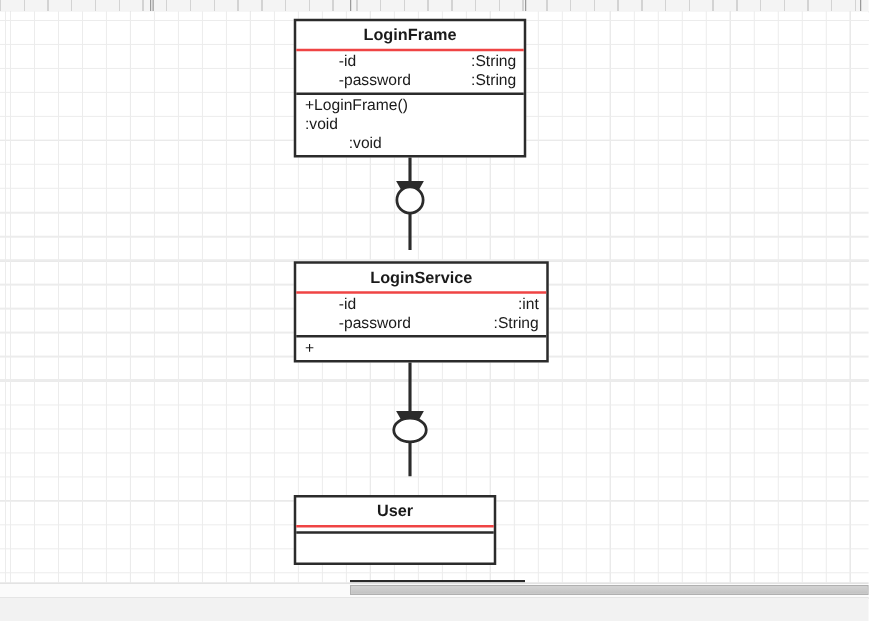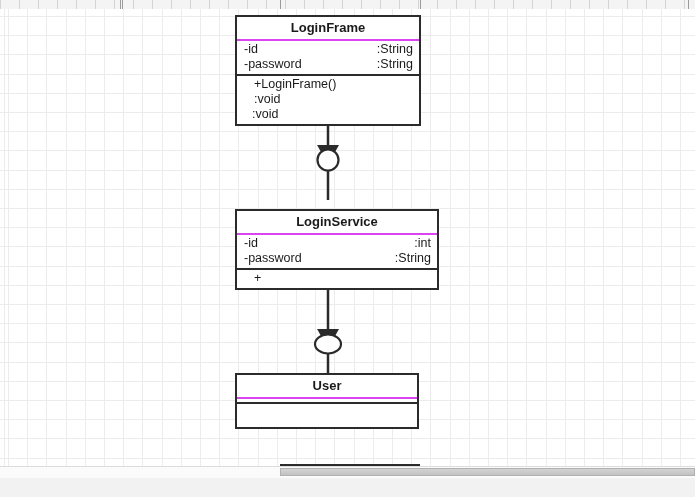--- a/index.html
+++ b/index.html
@@ -68,53 +68,54 @@
     background: #ffffff;
     border: 2px solid #2b2b2b;
     box-sizing: border-box;
     color: #1a1a1a;
   }
   .uml-header {
     text-align: center;
     font-weight: bold;
     font-size: 13px;
     padding: 3px 2px 4px 2px;
-    border-bottom: 2px solid #d946ef;
+    border-bottom: 2px solid #ef4444;
     line-height: 15px;
     white-space: nowrap;
     overflow: hidden;
   }
   .uml-compartment {
     padding: 1px 0 2px 0;
     border-bottom: 2px solid #2b2b2b;
     overflow: hidden;
   }
   .uml-compartment.last { border-bottom: none; }
   .uml-row {
     display: flex;
     justify-content: space-between;
     font-size: 12.5px;
     line-height: 15px;
     padding: 0 6px 0 7px;
     white-space: nowrap;
+    margin-left: 27px;
   }
   .uml-row .nm { text-align: left; }
   .uml-row .ty { text-align: left; padding-left: 8px; }
   .uml-text {
     font-size: 12.5px;
     line-height: 15px;
-    padding: 0 4px 0 17px;
+    padding: 0 4px 0 7px;
     word-break: break-all;
   }
   .uml-empty { height: 20px; }
 
   
   #box-loginframe   { left: 235px; top: 6px;   width: 186px; }
   #box-loginservice { left: 235px; top: 200px; width: 204px; }
-  #box-user         { left: 235px; top: 364px; width: 184px; }
+  #box-user         { left: 235px; top: 387px; width: 162px; }
 
   
   #hscroll {
     position: absolute;
     left: 0; top: 466px;
     width: 695px; height: 11px;
     background: #fbfbfb;
     border-top: 1px solid #dcdcdc;
     border-bottom: 1px solid #b8b8b8;
   }

